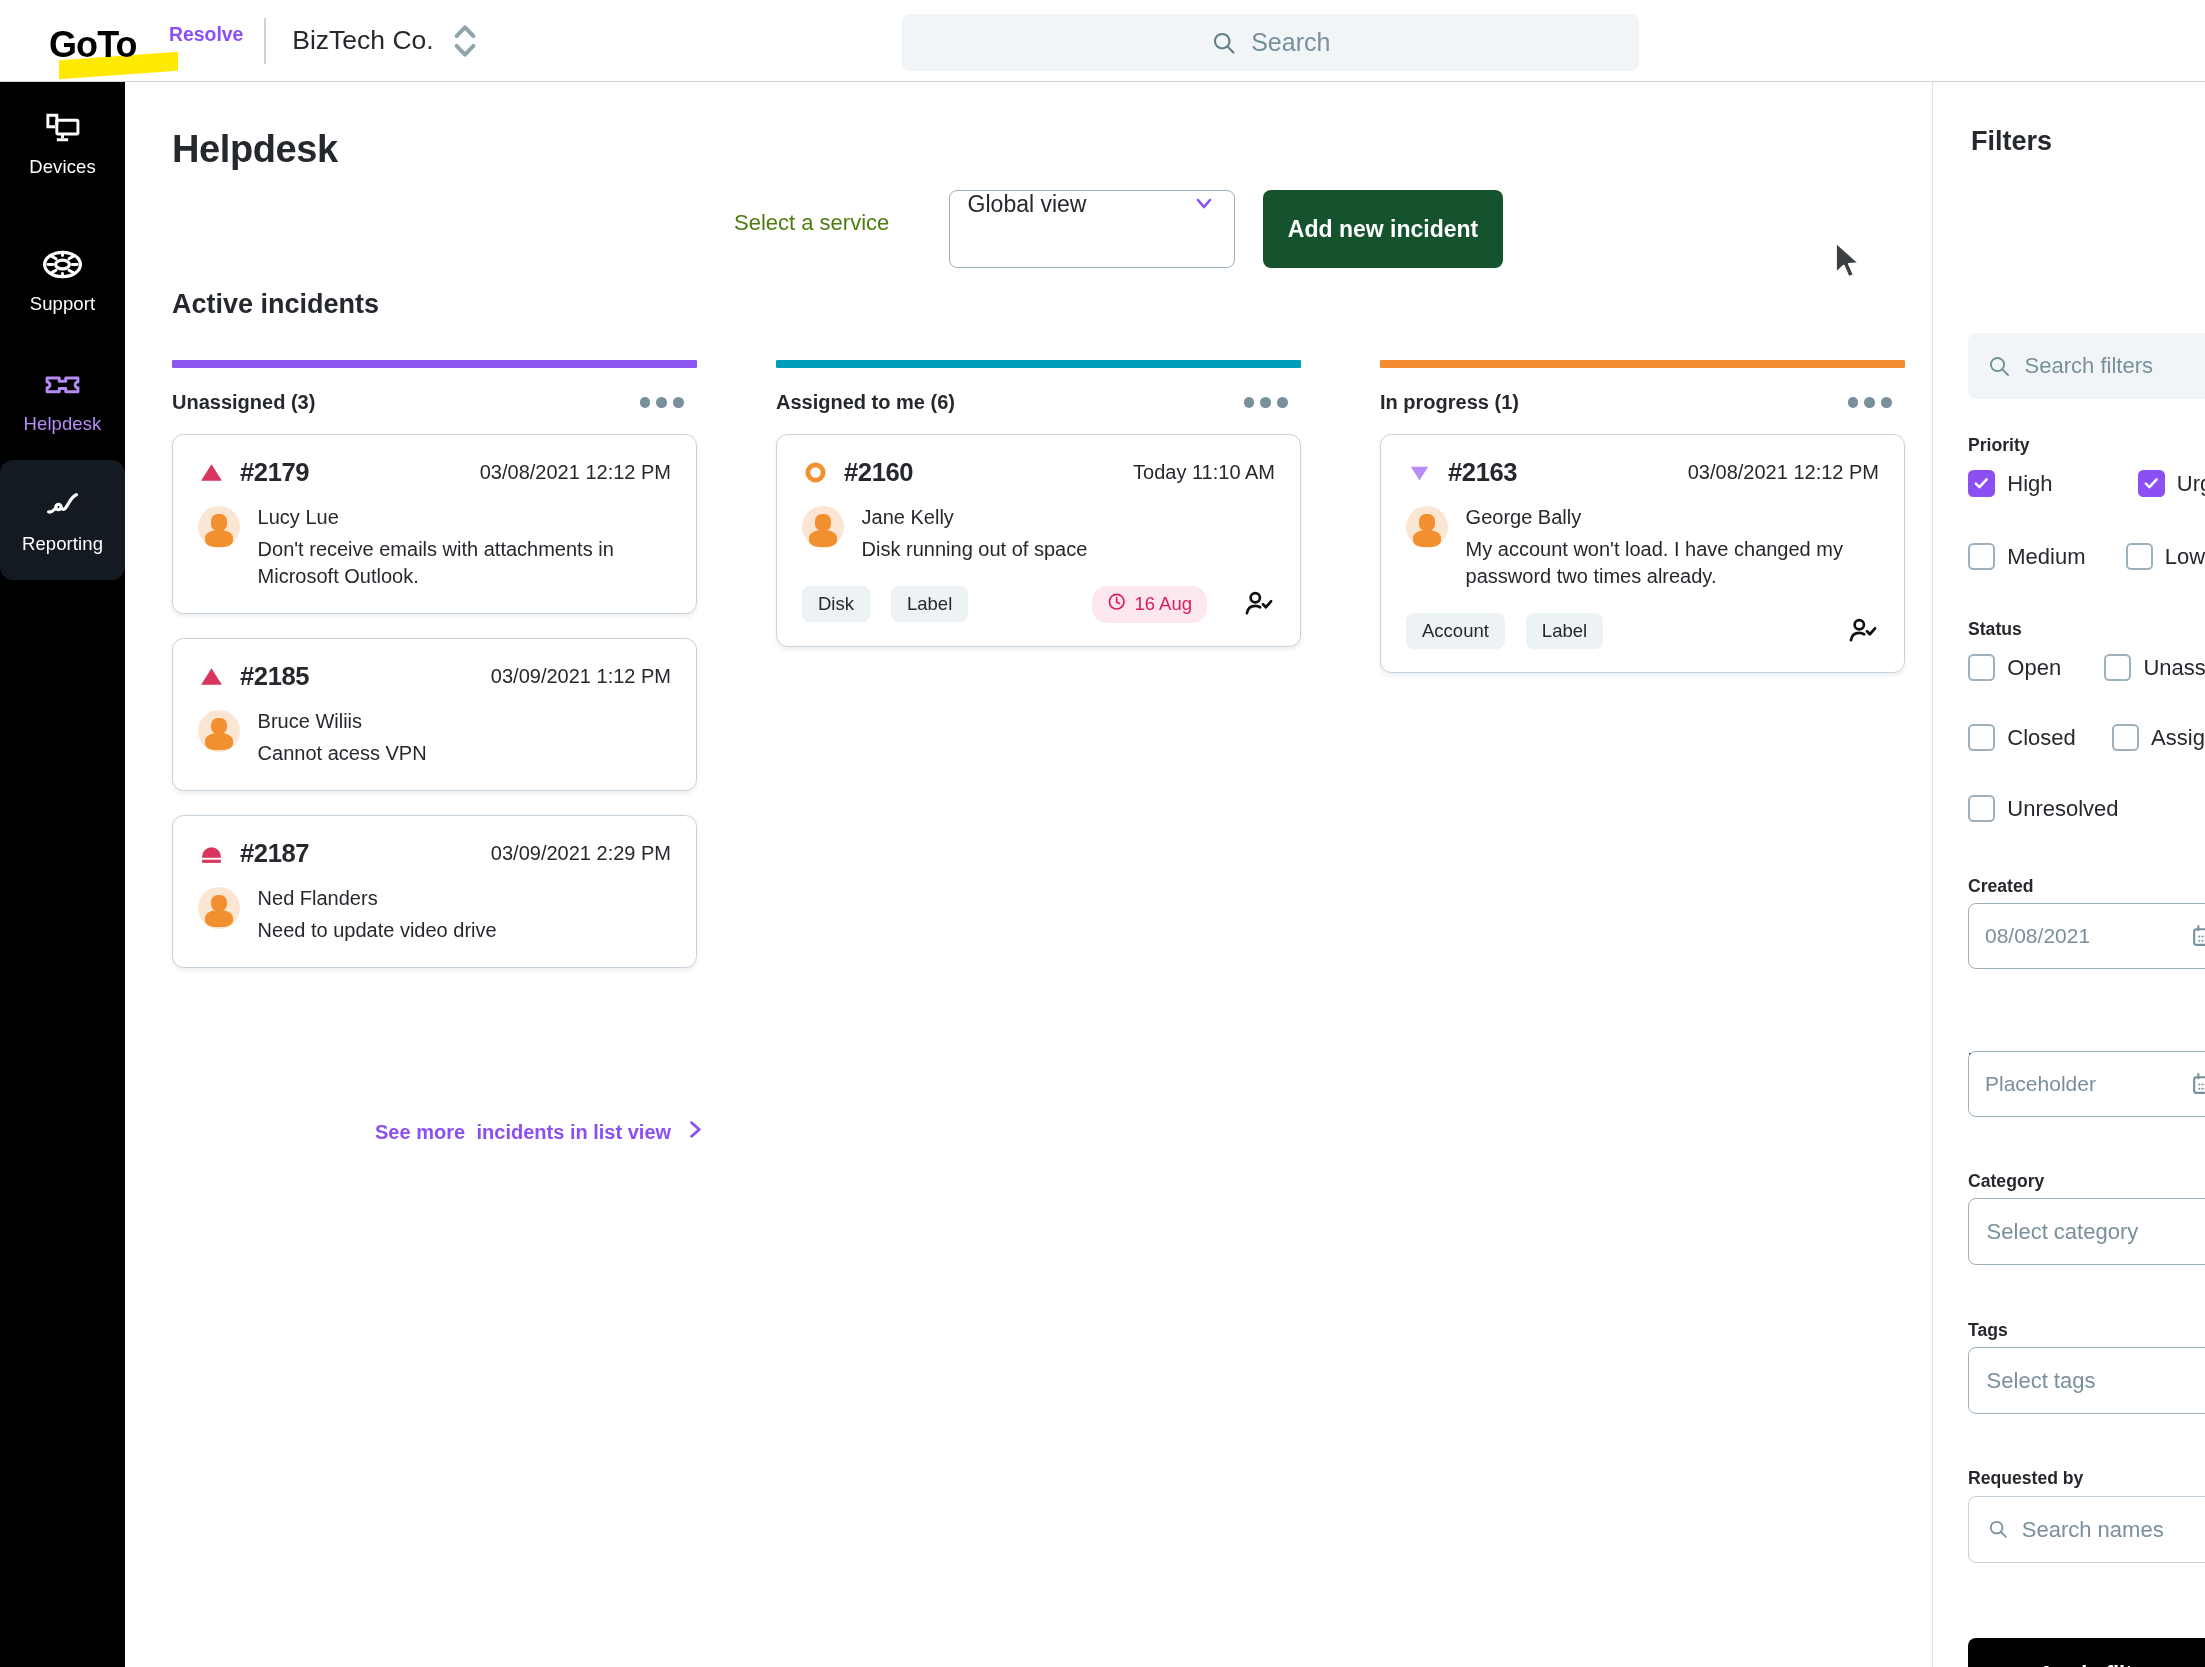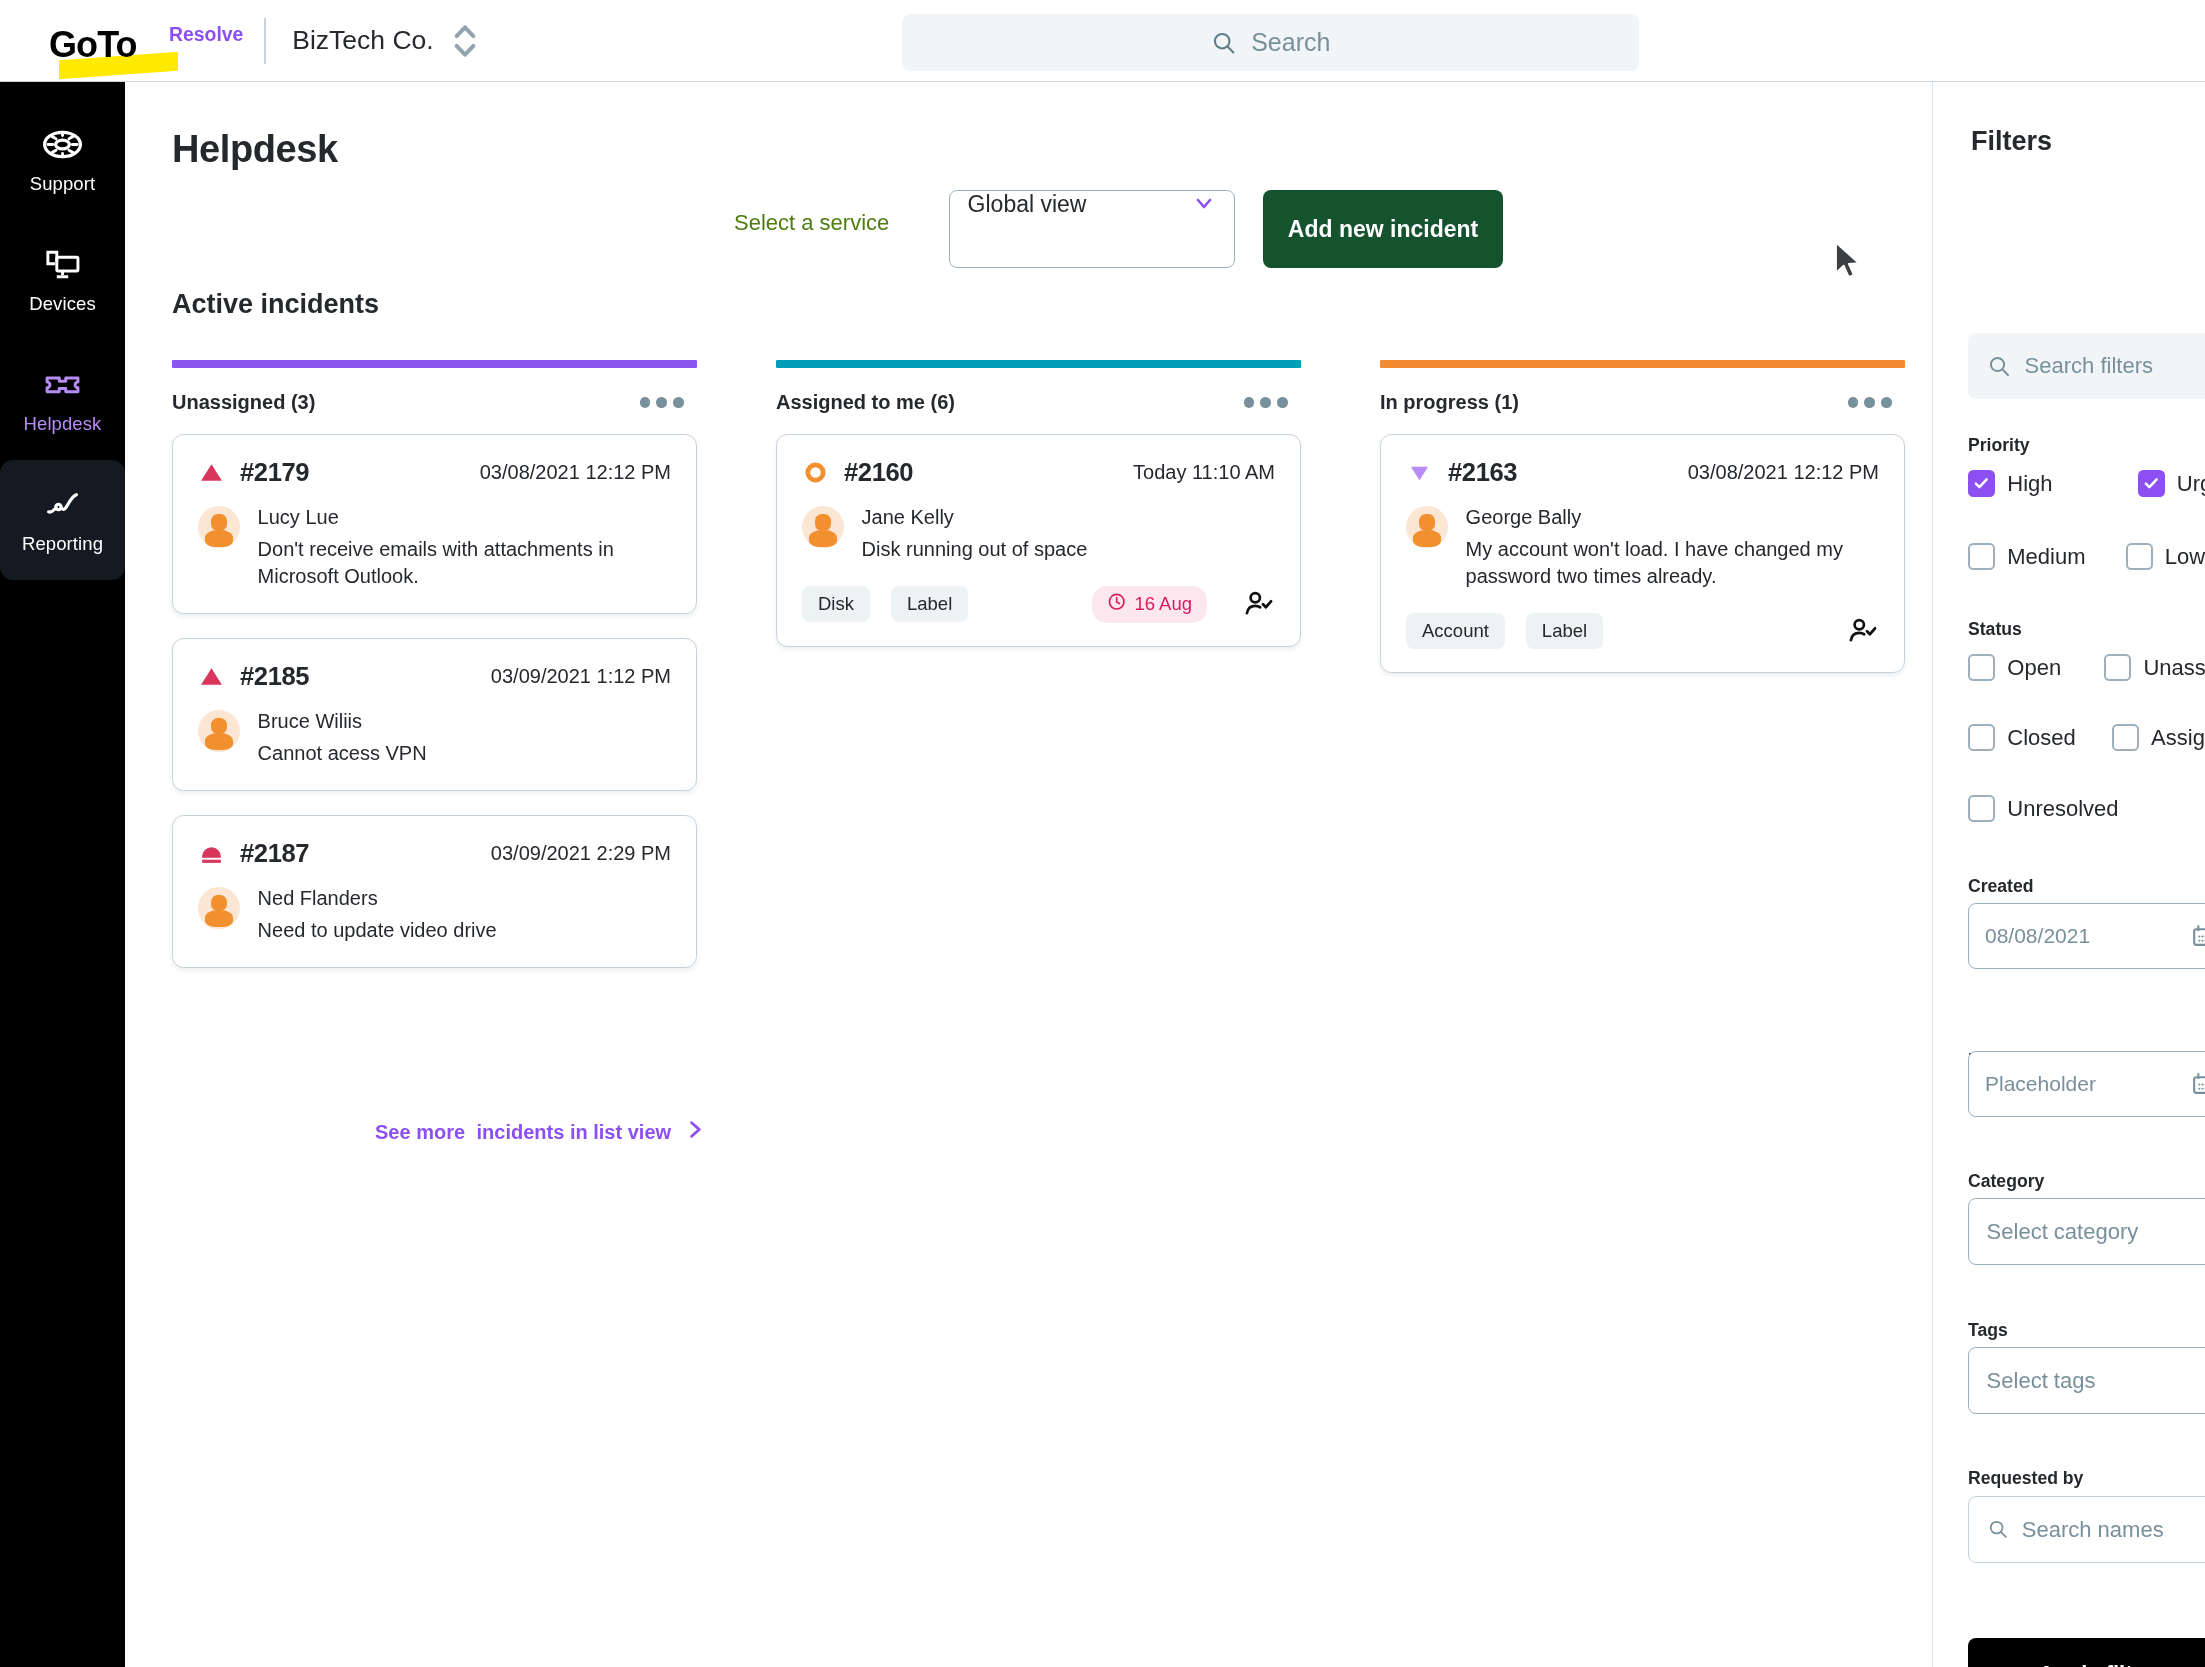--- a/index.html
+++ b/index.html
@@ -215,41 +215,41 @@
           <circle cx="10.5" cy="10.5" r="6.8" stroke="#607D8B" stroke-width="2"></circle>
           <path d="M15.5 15.5 L21 21" stroke="#607D8B" stroke-width="2" stroke-linecap="round"></path>
         </svg>
     </span>
     <span class="stext">Search</span>
   </div>
 
 </div>
 
 <nav class="leftnav">
+  <div class="nav-item">
+    <span class="nav-icon">
+      <svg viewBox="0 0 48 48" width="39" height="39" fill="none" stroke="#fff" stroke-width="3.6">
+          <rect x="17" y="15" width="26" height="17" rx="1.5"></rect>
+          <path d="M17 21V9H6v14h9"></path>
+          <path d="M24 32v5M17 39h14"></path>
+        </svg>
+    </span>
+    <span class="nav-label">Devices</span>
+  </div>
   <div class="nav-item" style="margin-top:17.6px;">
     <span class="nav-icon">
       <svg viewBox="0 0 48 48" width="39" height="39">
           <g fill="#fff">
             <ellipse cx="24" cy="24" rx="22" ry="15" fill="none" stroke="#fff" stroke-width="4"></ellipse>
             <ellipse cx="24" cy="24" rx="8.5" ry="5.5" fill="none" stroke="#fff" stroke-width="4"></ellipse>
             <path d="M24 9v4M24 35v4M6 24h6M36 24h6M11 14l5 3M32 31l5 3M11 34l5-3M32 17l5-3" stroke="#fff" stroke-width="3.6" stroke-linecap="round"></path>
           </g>
         </svg>
     </span>
     <span class="nav-label">Support</span>
-  </div>
-  <div class="nav-item">
-    <span class="nav-icon">
-      <svg viewBox="0 0 48 48" width="39" height="39" fill="none" stroke="#fff" stroke-width="3.6">
-          <rect x="17" y="15" width="26" height="17" rx="1.5"></rect>
-          <path d="M17 21V9H6v14h9"></path>
-          <path d="M24 32v5M17 39h14"></path>
-        </svg>
-    </span>
-    <span class="nav-label">Devices</span>
   </div>
   <div class="nav-item active">
     <span class="nav-icon">
       <svg viewBox="0 0 48 48" width="39" height="39" fill="none" stroke="#B78CF7" stroke-width="3.6" stroke-linejoin="round">
           <path d="M5 16h15v4h8v-4h15v5a3.5 3.5 0 0 0 0 7v5H28v-4h-8v4H5v-5a3.5 3.5 0 0 0 0-7v-5z"></path>
         </svg>
     </span>
     <span class="nav-label">Helpdesk</span>
   </div>
   <div class="nav-item hovered">

